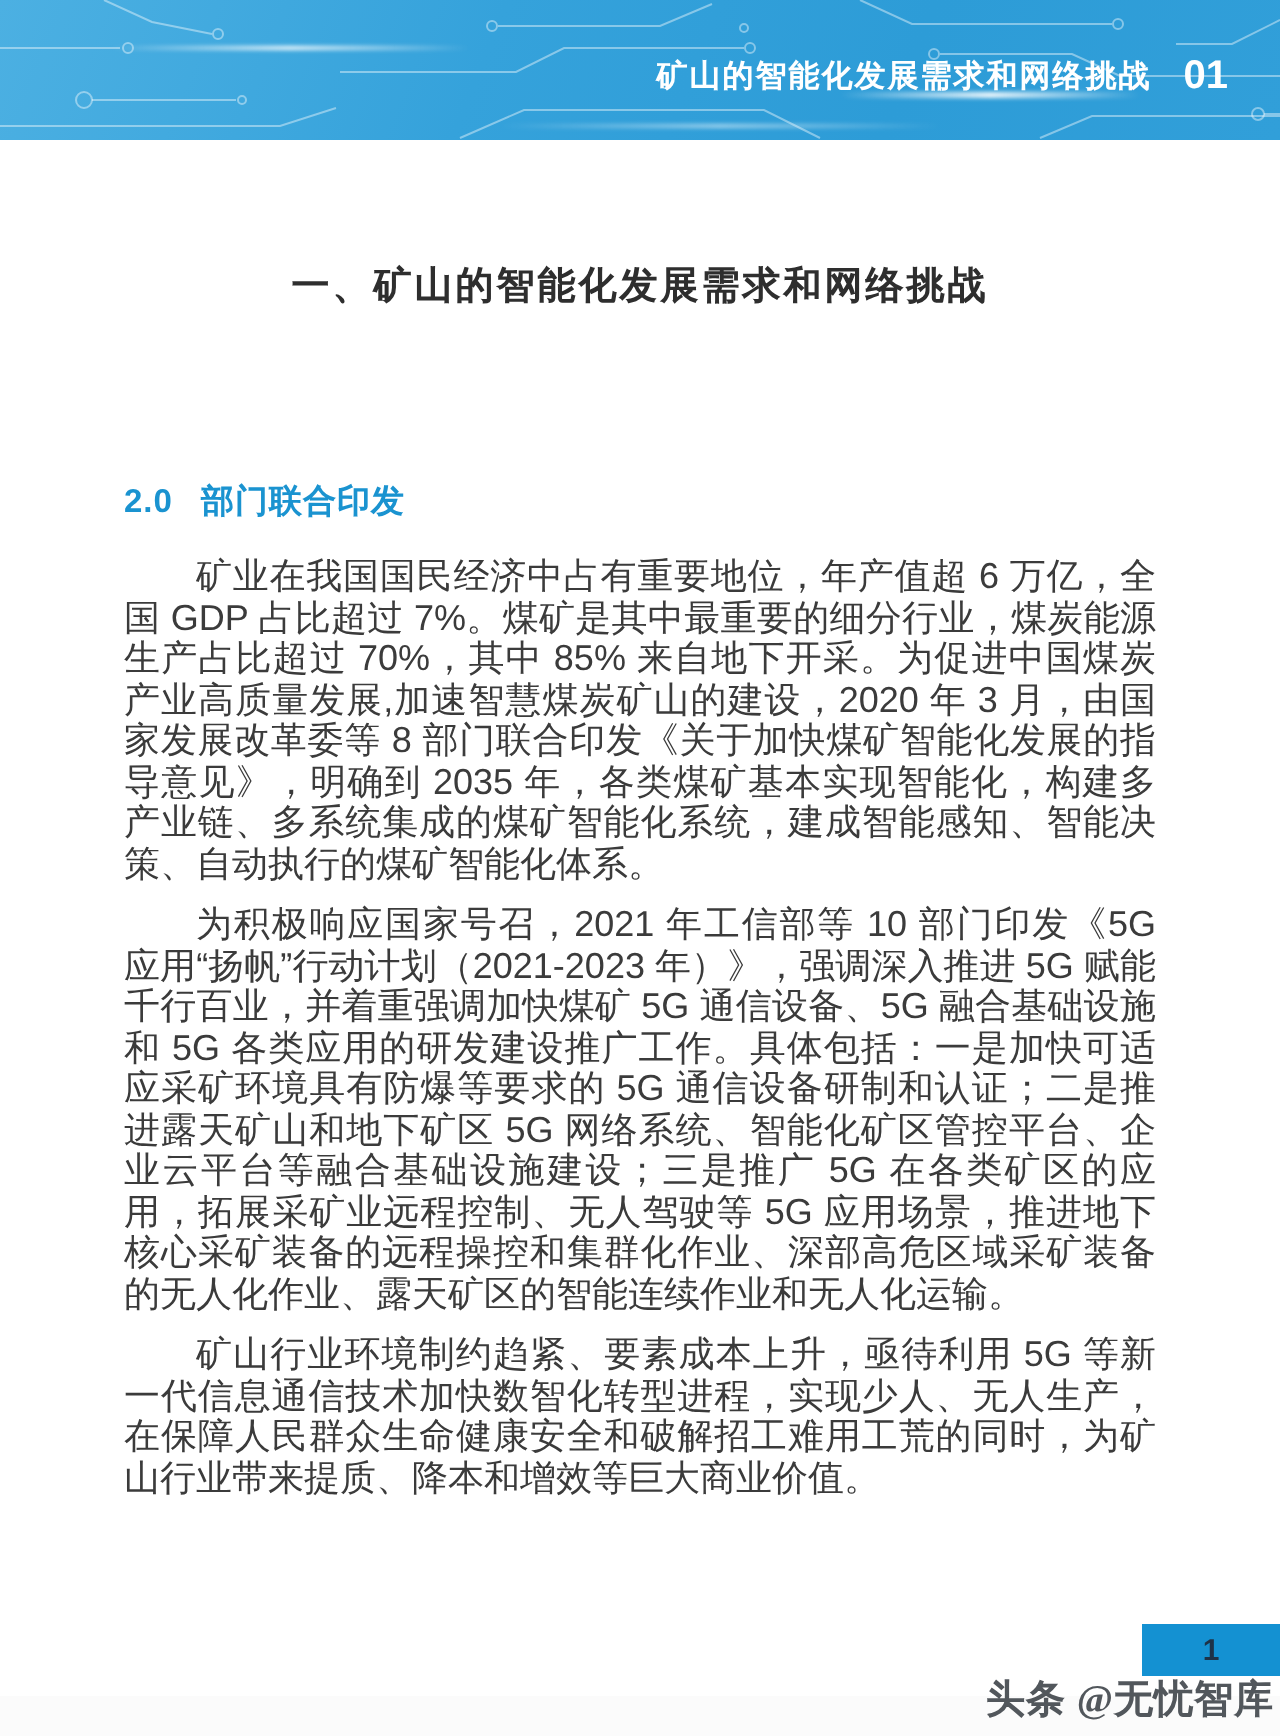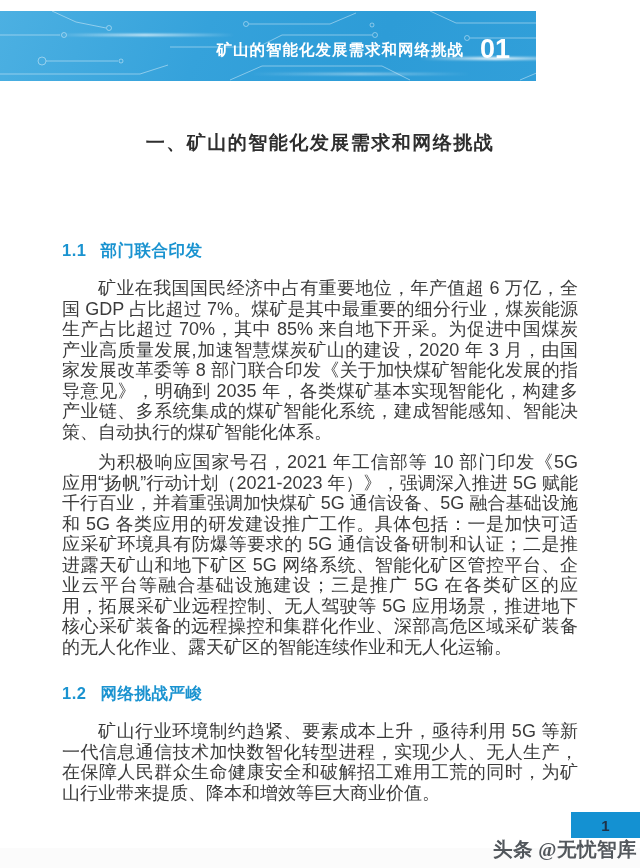--- a/index.html
+++ b/index.html
@@ -12,25 +12,24 @@
     position: relative;
     background: #ffffff;
     overflow: hidden;
     font-family: "Liberation Sans", "DejaVu Sans", sans-serif;
   }
 
   
   .banner {
     position: absolute;
     top: 0; left: 0;
-    width: 536px;
+    width: 640px;
     height: 70px;
     background: linear-gradient(112deg, #4cb0e2 0%, #35a2db 38%, #2d9cd7 70%, #319fd9 100%);
     overflow: hidden;
-    margin-top: 11px;
   }
   .banner svg { position: absolute; top: 0; left: 0; }
   .glow {
     position: absolute;
     height: 2px;
     background: linear-gradient(90deg, rgba(255,255,255,0) 0%, rgba(255,255,255,0.95) 50%, rgba(255,255,255,0) 100%);
     filter: blur(1px);
   }
   .glow.g1 { left: 55px;  top: 23px; width: 180px; }
   .glow.g2 { left: 420px; top: 46px; width: 150px; height: 3px; }
@@ -46,21 +45,21 @@
     color: #ffffff;
   }
   .banner-title {
     font-size: 15.5px;
     font-weight: bold;
     letter-spacing: 1px;
     line-height: 1;
     padding-top: 8px;
   }
   .banner-number {
-    font-size: 27px;
+    font-size: 20px;
     font-weight: bold;
     margin-left: 16px;
     line-height: 1;
     padding-top: 6px;
   }
 
   
   .content {
     position: absolute;
     top: 70px; left: 0;
@@ -168,29 +167,26 @@
   <div class="banner-text">
     <span class="banner-title">矿山的智能化发展需求和网络挑战</span>
     <span class="banner-number">01</span>
   </div>
 </header>
 
 <main class="content">
   <h1 class="main-title">一、矿山的智能化发展需求和网络挑战</h1>
 
   <h2 class="section-heading">
-    <span class="sec-no">1.1</span><span>部门联合印发</span>
+    <span class="sec-no">2.0</span><span>部门联合印发</span>
   </h2>
 
   <p class="para">矿业在我国国民经济中占有重要地位，年产值超 6 万亿，全国 GDP 占比超过 7%。煤矿是其中最重要的细分行业，煤炭能源生产占比超过 70%，其中 85% 来自地下开采。为促进中国煤炭产业高质量发展,加速智慧煤炭矿山的建设，2020 年 3 月，由国家发展改革委等 8 部门联合印发《关于加快煤矿智能化发展的指导意见》，明确到 2035 年，各类煤矿基本实现智能化，构建多产业链、多系统集成的煤矿智能化系统，建成智能感知、智能决策、自动执行的煤矿智能化体系。</p>
   <p class="para">为积极响应国家号召，2021 年工信部等 10 部门印发《5G 应用“扬帆”行动计划（2021-2023 年）》，强调深入推进 5G 赋能千行百业，并着重强调加快煤矿 5G 通信设备、5G 融合基础设施和 5G 各类应用的研发建设推广工作。具体包括：一是加快可适应采矿环境具有防爆等要求的 5G 通信设备研制和认证；二是推进露天矿山和地下矿区 5G 网络系统、智能化矿区管控平台、企业云平台等融合基础设施建设；三是推广 5G 在各类矿区的应用，拓展采矿业远程控制、无人驾驶等 5G 应用场景，推进地下核心采矿装备的远程操控和集群化作业、深部高危区域采矿装备的无人化作业、露天矿区的智能连续作业和无人化运输。</p>
 
-  <h2 class="section-heading second">
-    <span class="sec-no">1.2</span><span>网络挑战严峻</span>
-  </h2>
 
   <p class="para">矿山行业环境制约趋紧、要素成本上升，亟待利用 5G 等新一代信息通信技术加快数智化转型进程，实现少人、无人生产，在保障人民群众生命健康安全和破解招工难用工荒的同时，为矿山行业带来提质、降本和增效等巨大商业价值。</p>
 </main>
 
 <div class="bottom-shade"></div>
 
 <div class="page-strip">
   <span class="num">1</span>
 </div>
 

